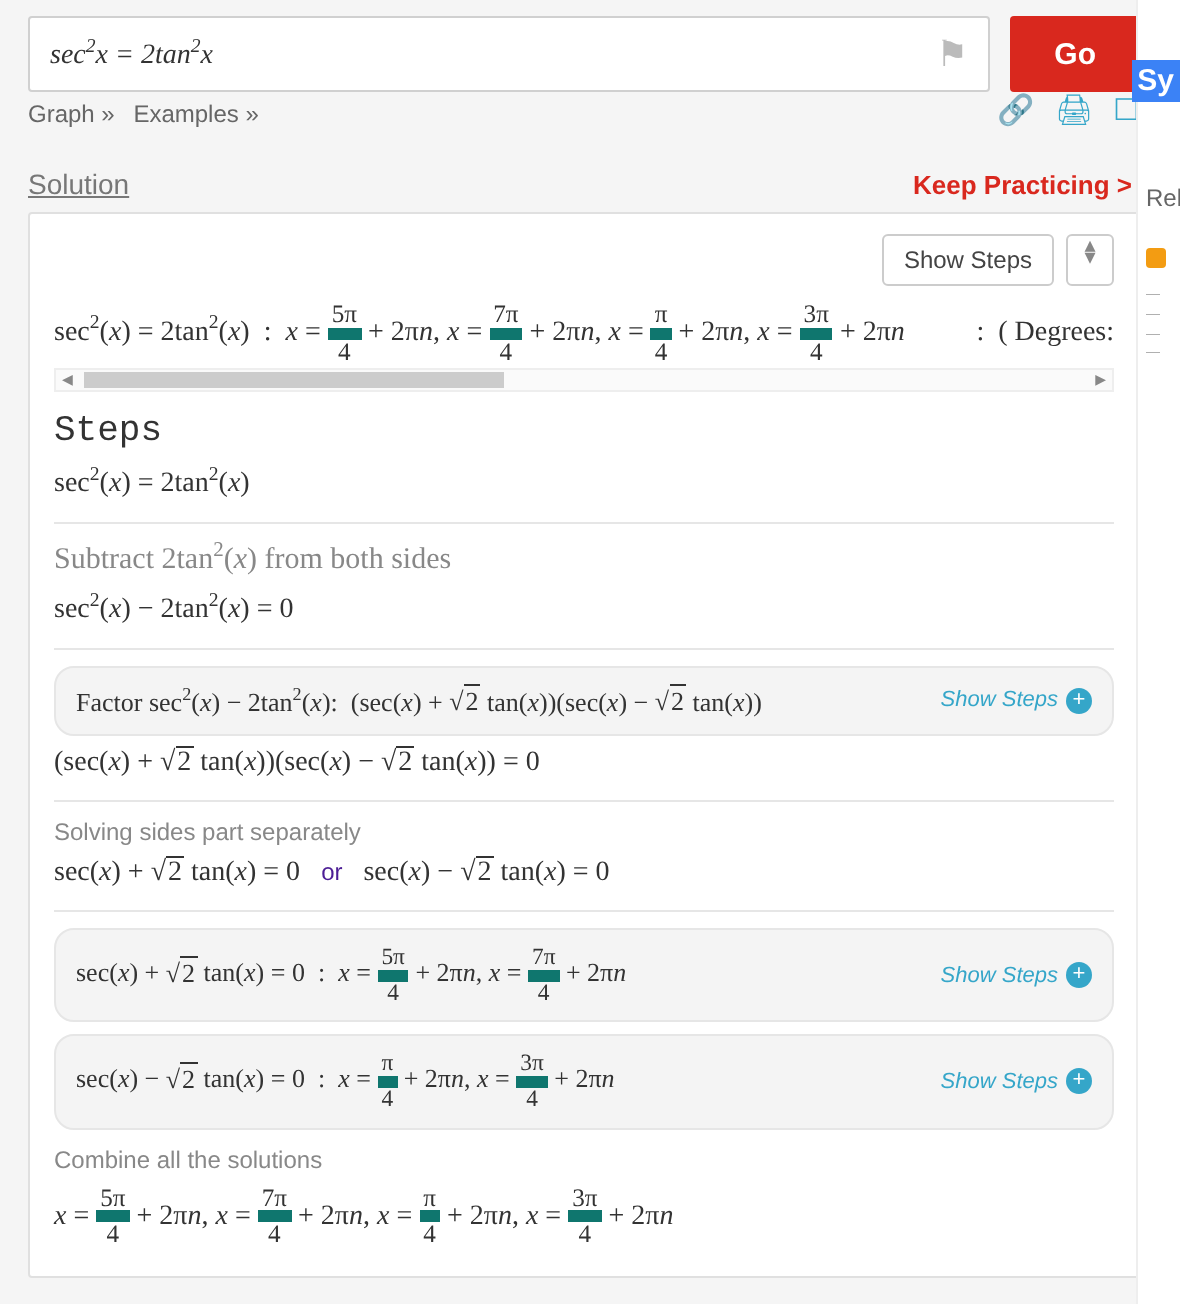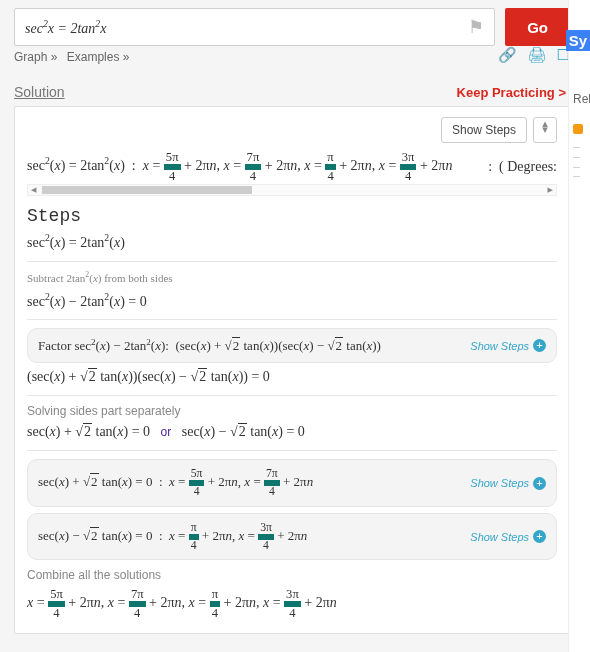--- a/index.html
+++ b/index.html
@@ -34,21 +34,21 @@
 .eq-row { display:flex; align-items:center; font-family:'Times New Roman', serif; font-size:14px; color:#333; overflow:hidden; margin-bottom:2px;justify-content:space-between;}
 .eq-row .degrees { margin-left: 16px; }
 .scroll-track { height: 12px; background: #fafafa; border:1px solid #eee; position:relative; display:flex; align-items:center; margin-bottom:10px;}
 .scroll-track::before { content:"\25C0"; font-size:7px; color:#888; position:absolute; left:3px;}
 .scroll-track::after { content:"\25B6"; font-size:7px; color:#888; position:absolute; right:3px;}
 .scroll-thumb { background:#ccc; height:8px; width:210px; margin-left:14px;}
 .steps-title { font-family:Liberation Mono, monospace; font-size:18px; color:#333; margin: 4px 0 6px 0;}
 .step-eq { margin: 4px 0 10px 0; }
 .hr { border-top: 1px solid #e6e6e6; margin: 4px 0 8px 0; }
 .hint { font-family: Arial, sans-serif; font-size: 12px; color: #888; margin-bottom: 6px; }
-.hint .math { font-size: 11px; color:#888;}
+.hint .math { font-size: 15px; color:#888;}
 .sub-box { background: #f4f4f4; border: 1px solid #e6e6e6; border-radius: 10px; padding: 8px 10px; margin: 6px 0; display: flex; align-items: center; }
 .sub-box .content { flex: 1; font-family: 'Times New Roman', serif; font-size: 13px; color: #333; }
 .sub-box .ss { color: #35a6c9; font-size: 11px; font-style: italic; cursor:pointer; display:flex; align-items:center; gap:4px;}
 .plus-circ { display:inline-flex; width:13px; height:13px; border-radius:50%; background:#35a6c9; color:#fff; align-items:center; justify-content:center; font-size:11px; font-style:normal; line-height:1;}
 .right-strip { position:absolute; right:0; top:0; width:22px; height:100%; background:#fff; border-left:1px solid #eee;}
 .right-strip .sy { position:absolute; top:30px; right:0; background:#3b82f6; color:#fff; font-size:15px; font-weight:bold; padding:2px 3px;}
 .right-strip .rel { position:absolute; top:92px; left:4px; font-size:12px; color:#666;}
 .right-strip .sm { position:absolute; top:124px; left:4px; width:16px;}
 .right-strip .sm .dot { width:10px; height:10px; border-radius:2px; background:#f39c12; display:inline-block; margin-bottom:4px;}
 .right-strip .sm .ln { font-size:7px; color:#aaa; line-height:1.4; display:block;}

